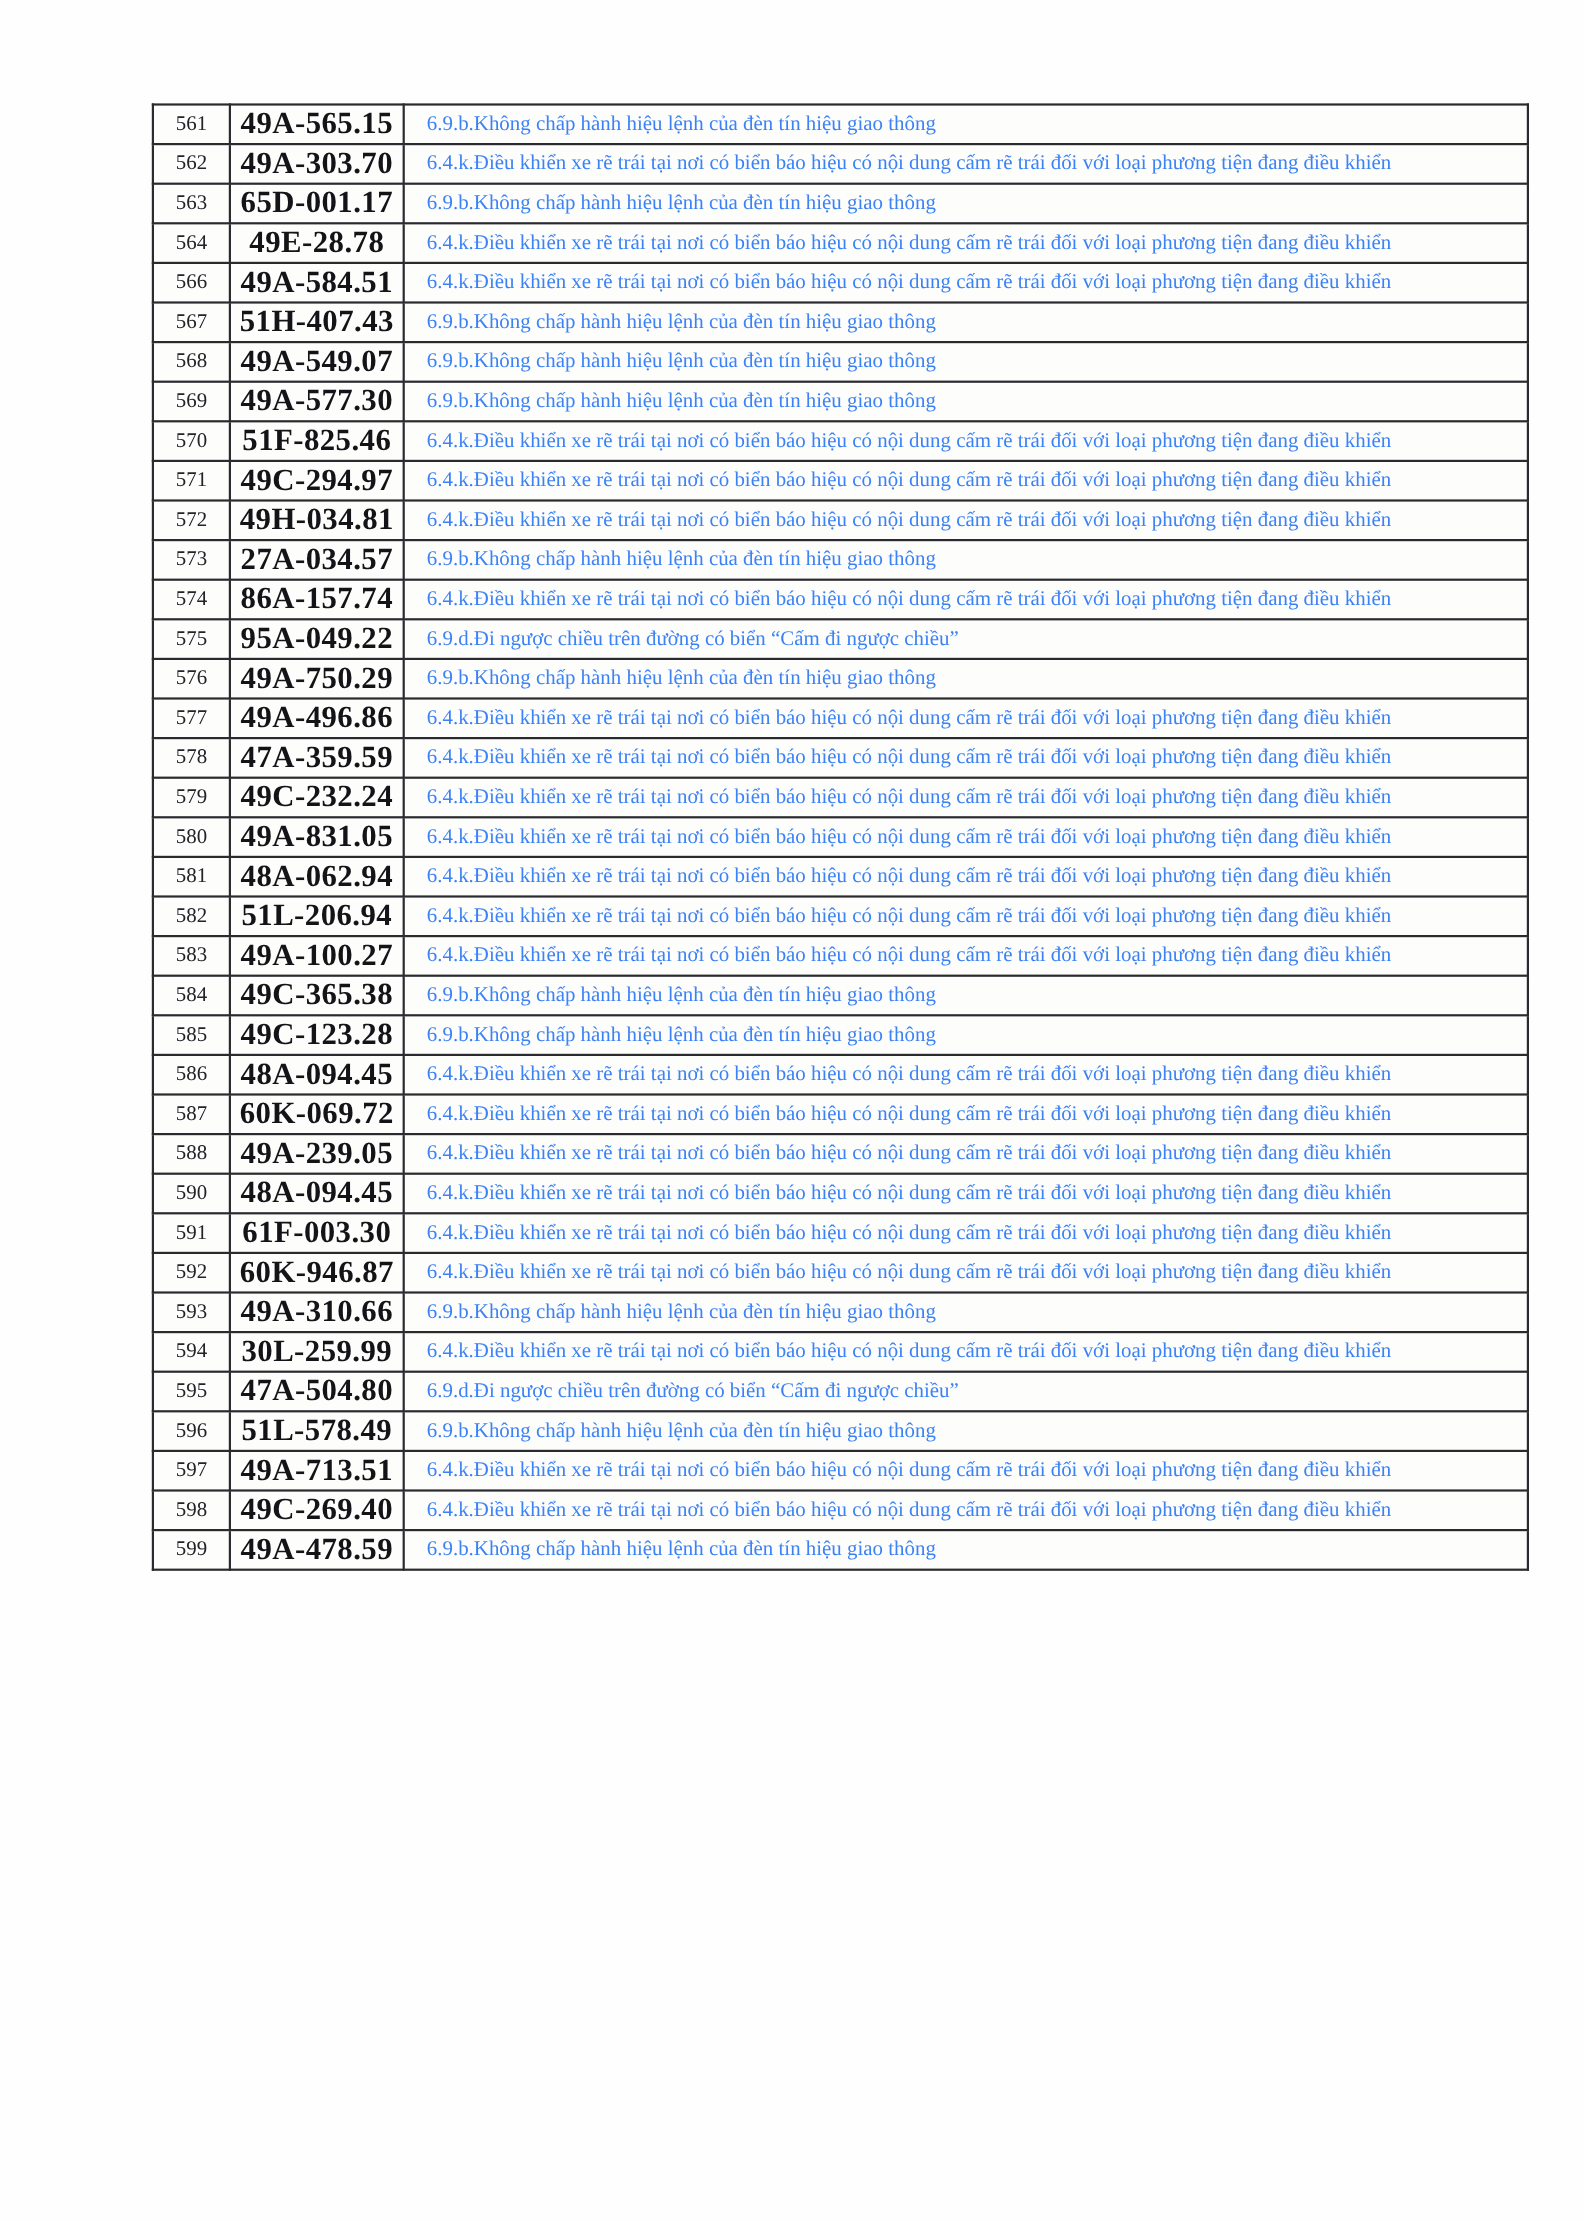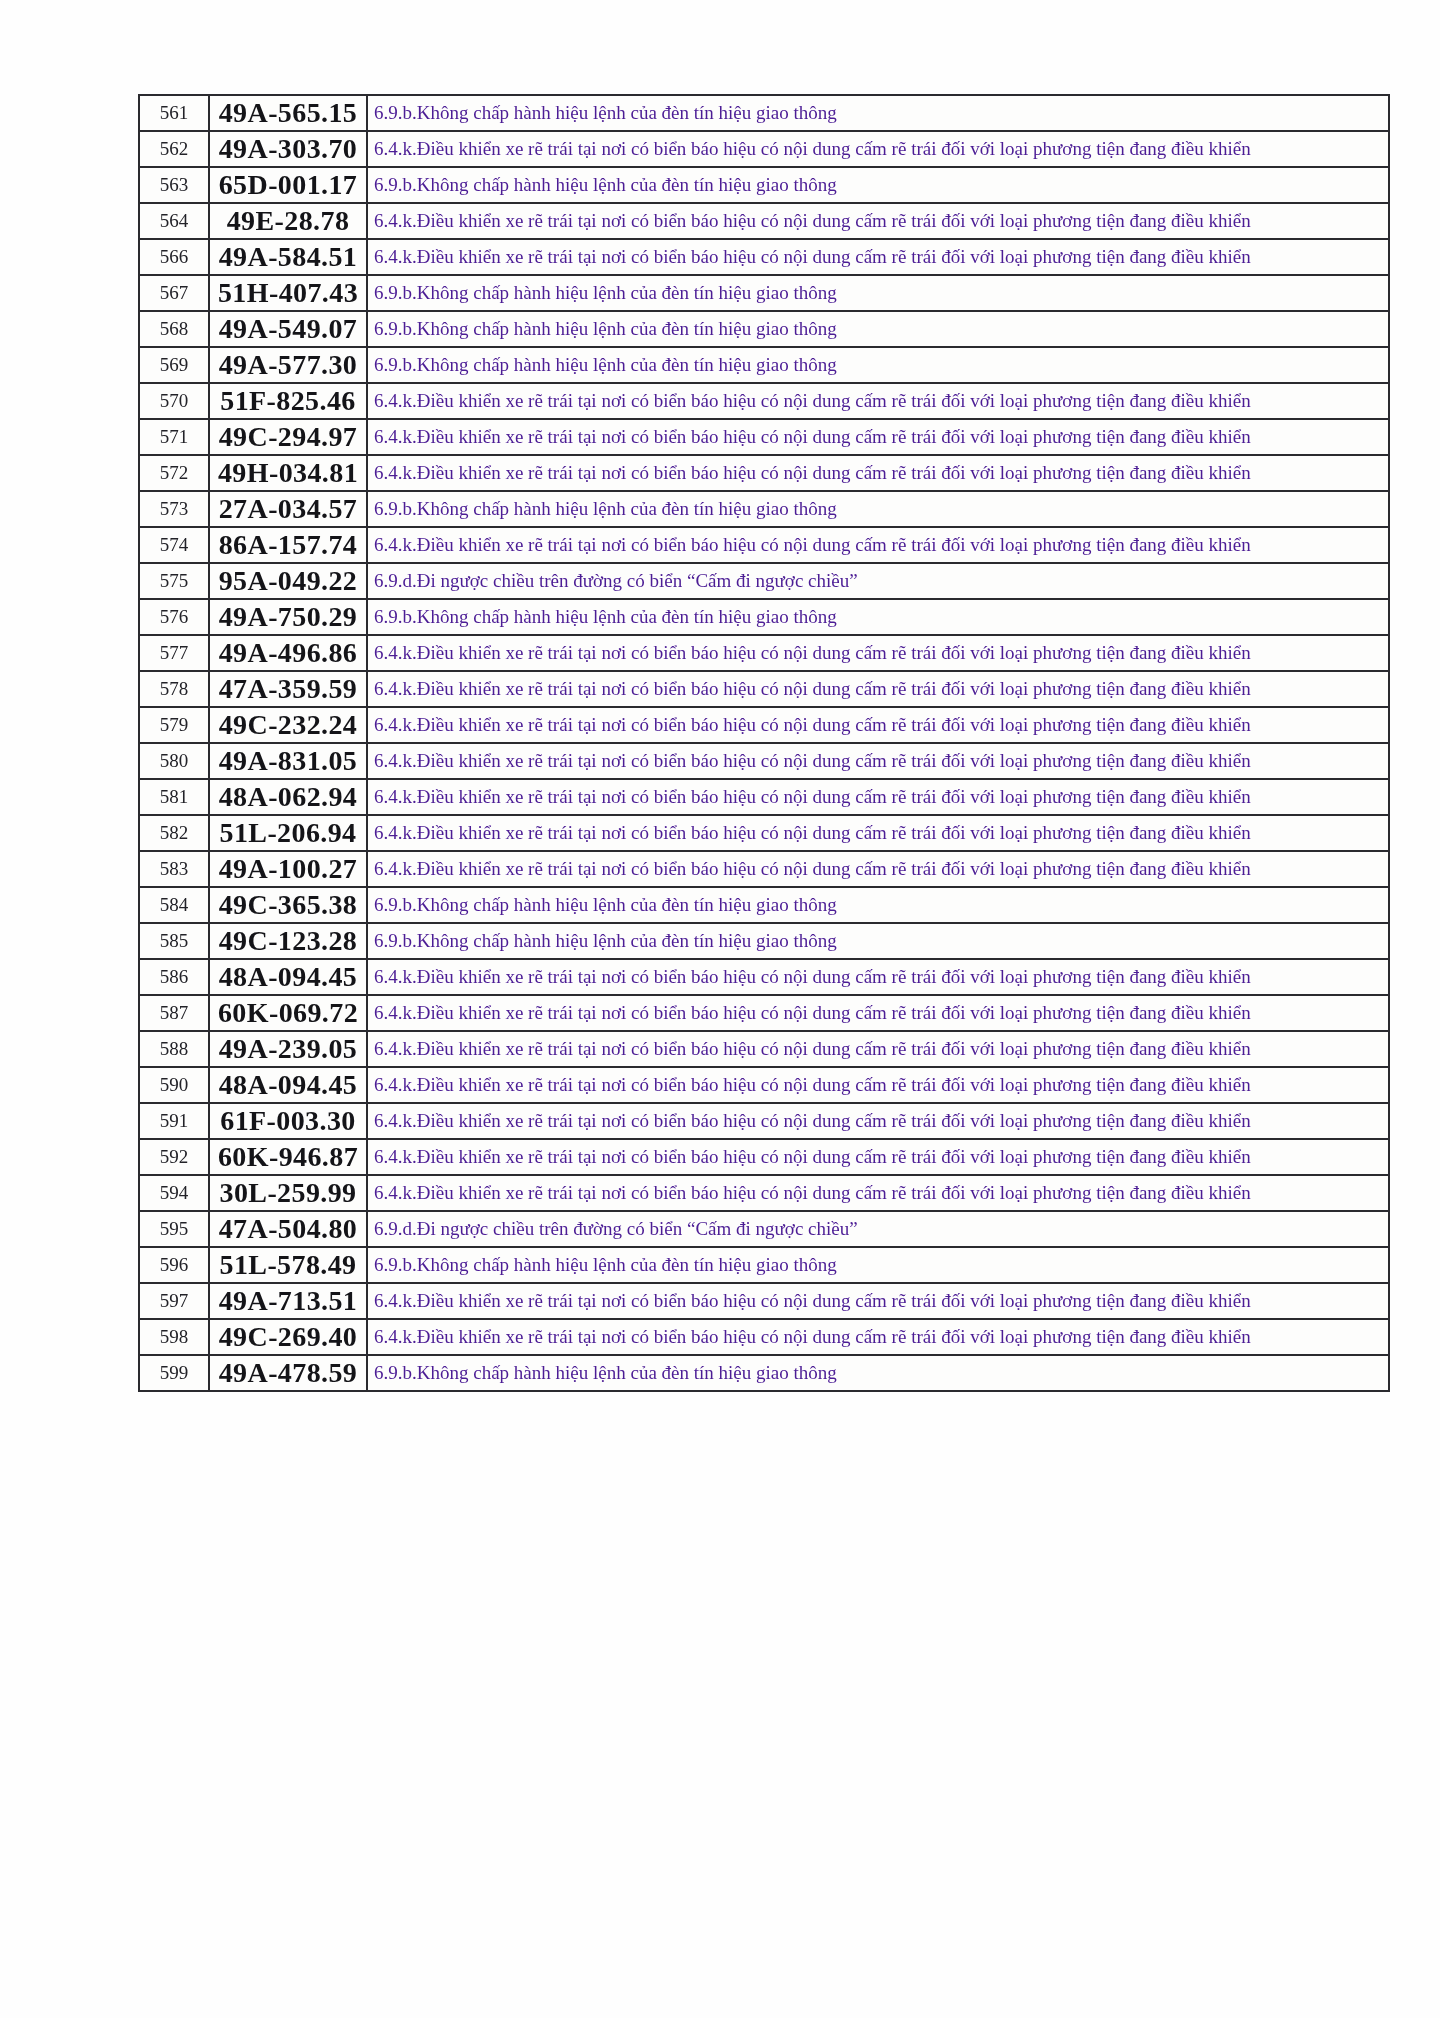--- a/index.html
+++ b/index.html
@@ -35,23 +35,23 @@
     color: #222228;
   }
   td.col-plate {
     text-align: center;
     font-weight: bold;
     font-size: 28px;
     letter-spacing: 0.4px;
     color: #141418;
   }
   td.col-violation {
-    padding-left: 6px;
+    padding-left: 20px;
     font-size: 19px;
-    color: #4c1d95;
+    color: #3b82f6;
   }
   tr.short { height: 34px; margin-left: 40px; }
   tr.tall  { height: 32px; }
 </style>
 </head>
 <body>
 
 <div class="page">
   <table class="violation-table">
     <colgroup>
@@ -203,20 +203,25 @@
         <tr class="tall">
           <td class="col-no">591</td>
           <td class="col-plate">61F-003.30</td>
           <td class="col-violation">6.4.k.Điều khiển xe rẽ trái tại nơi có biển báo hiệu có nội dung cấm rẽ trái đối với loại phương tiện đang điều khiển</td>
         </tr>
         <tr class="tall">
           <td class="col-no">592</td>
           <td class="col-plate">60K-946.87</td>
           <td class="col-violation">6.4.k.Điều khiển xe rẽ trái tại nơi có biển báo hiệu có nội dung cấm rẽ trái đối với loại phương tiện đang điều khiển</td>
         </tr>
+        <tr class="short">
+          <td class="col-no">593</td>
+          <td class="col-plate">49A-310.66</td>
+          <td class="col-violation">6.9.b.Không chấp hành hiệu lệnh của đèn tín hiệu giao thông</td>
+        </tr>
         <tr class="tall">
           <td class="col-no">594</td>
           <td class="col-plate">30L-259.99</td>
           <td class="col-violation">6.4.k.Điều khiển xe rẽ trái tại nơi có biển báo hiệu có nội dung cấm rẽ trái đối với loại phương tiện đang điều khiển</td>
         </tr>
         <tr class="short">
           <td class="col-no">595</td>
           <td class="col-plate">47A-504.80</td>
           <td class="col-violation">6.9.d.Đi ngược chiều trên đường có biển “Cấm đi ngược chiều”</td>
         </tr>

